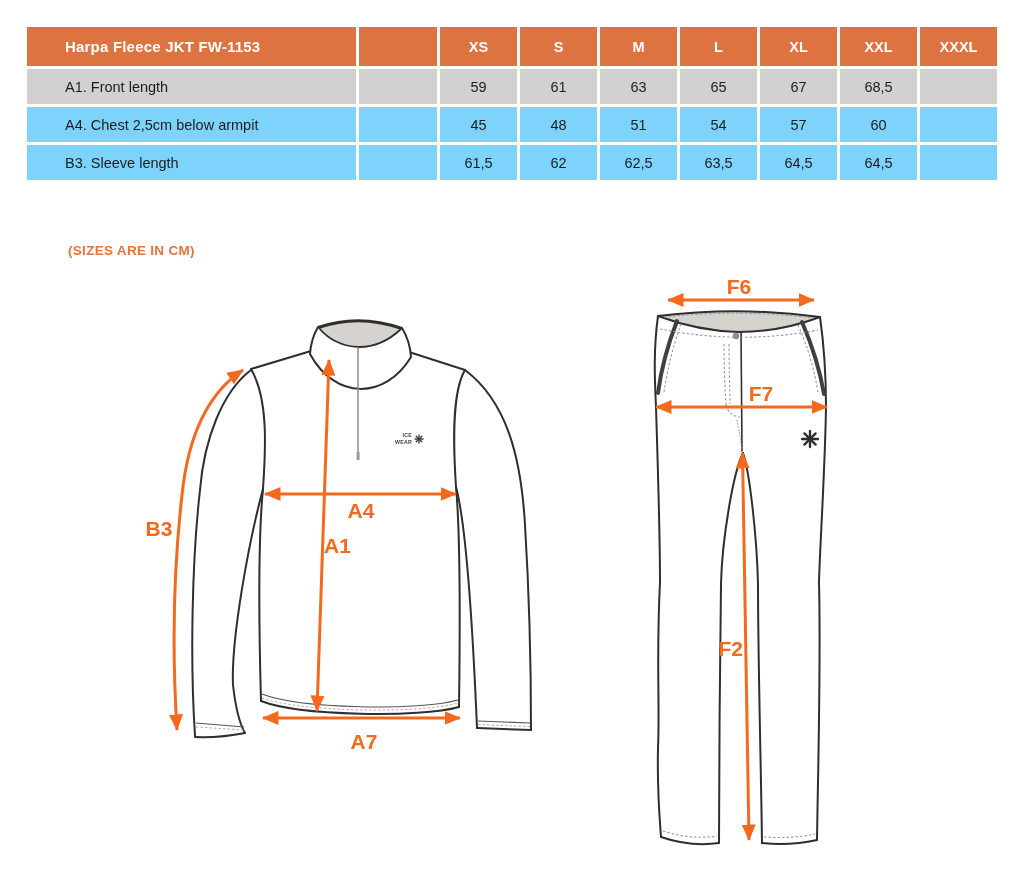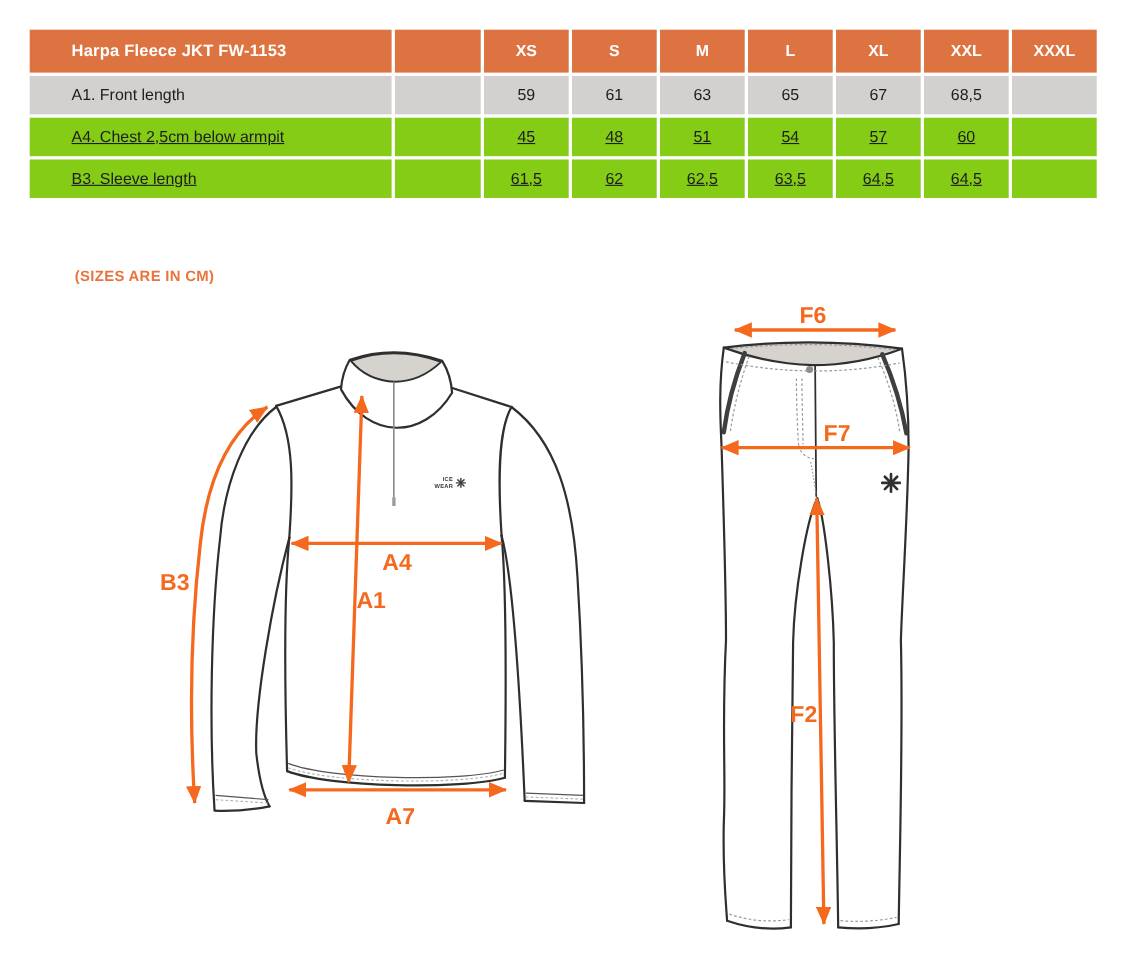--- a/index.html
+++ b/index.html
@@ -11,21 +11,21 @@
   table.size-table{
     position:absolute;left:24px;top:24px;
     border-collapse:separate;border-spacing:3px;table-layout:fixed;
   }
   .size-table th,.size-table td{padding:0;margin:0;}
   .size-table th{height:39px;background:#DD7340;color:#ffffff;font-weight:700;font-size:14.5px;}
   .size-table th.title{text-align:left;padding-left:38px;font-size:15px;letter-spacing:.2px;}
   .size-table th.c{}
   .size-table td{height:35px;font-size:14.5px;color:#1D1D1B;}
   .size-table tr.dark td{background:#D2D1CF;}
-  .size-table tr.light td{background:#84cc16;text-decoration:underline;}
+  .size-table tr.light td{background:#7dd3fc;}
   .size-table td.lbl{text-align:left;padding-left:38px;}
   .size-table td.val{text-align:center;}
   
   .note{
     position:absolute;left:68px;top:243px;
     color:#E8743C;font-size:13.5px;font-weight:700;letter-spacing:.3px;
   }
   
   svg{position:absolute;overflow:visible;}
   svg text{font-family:"Liberation Sans",sans-serif;}

